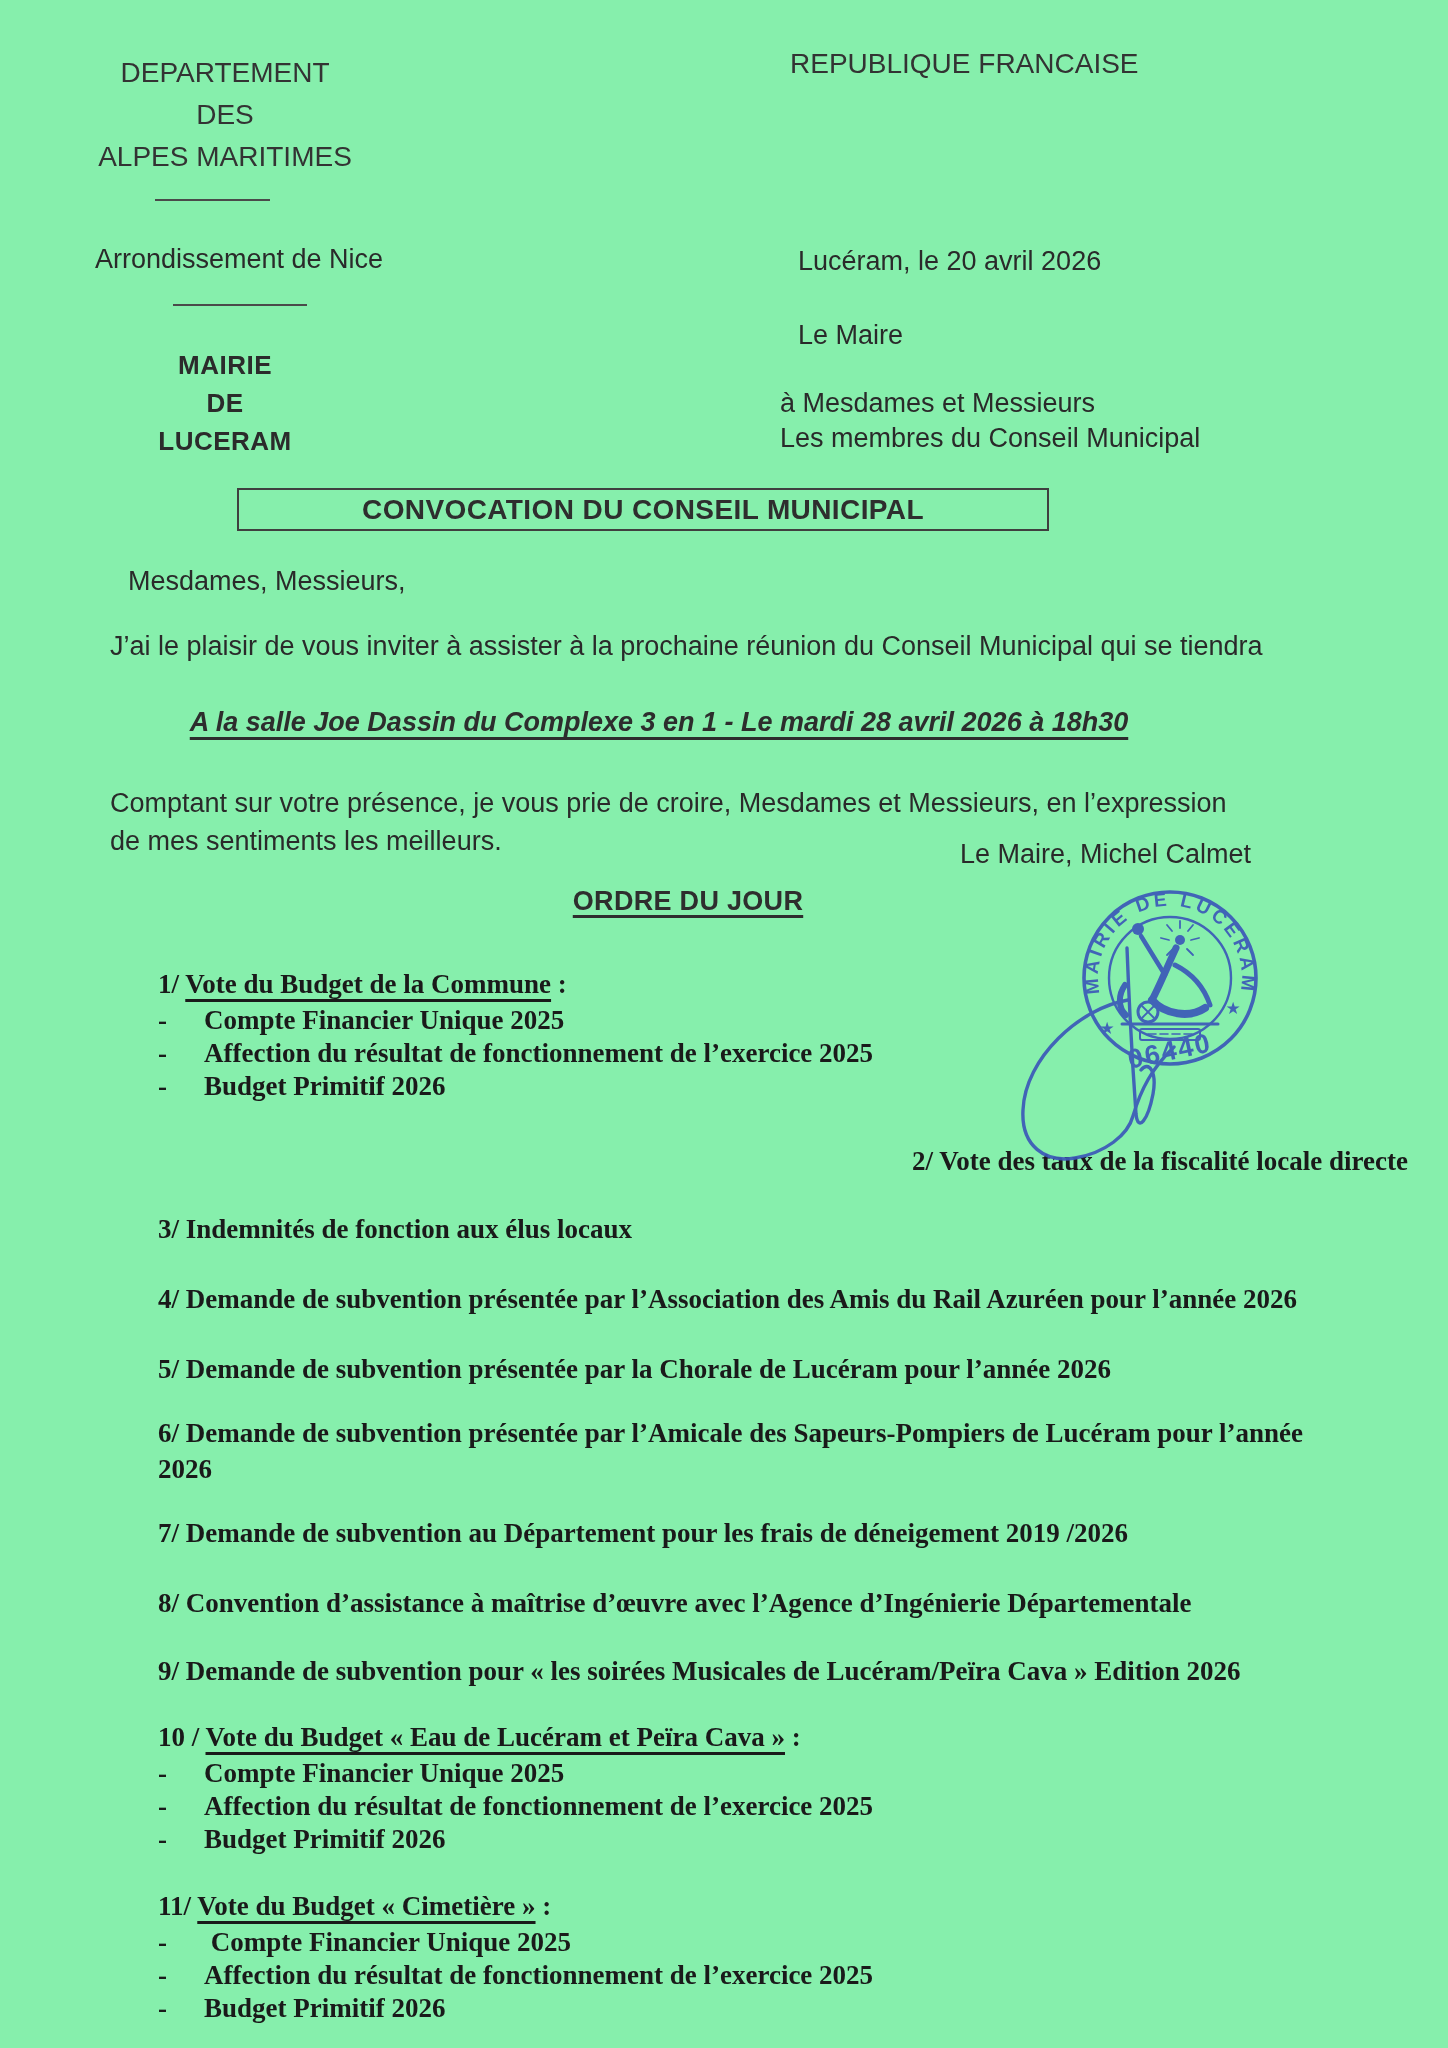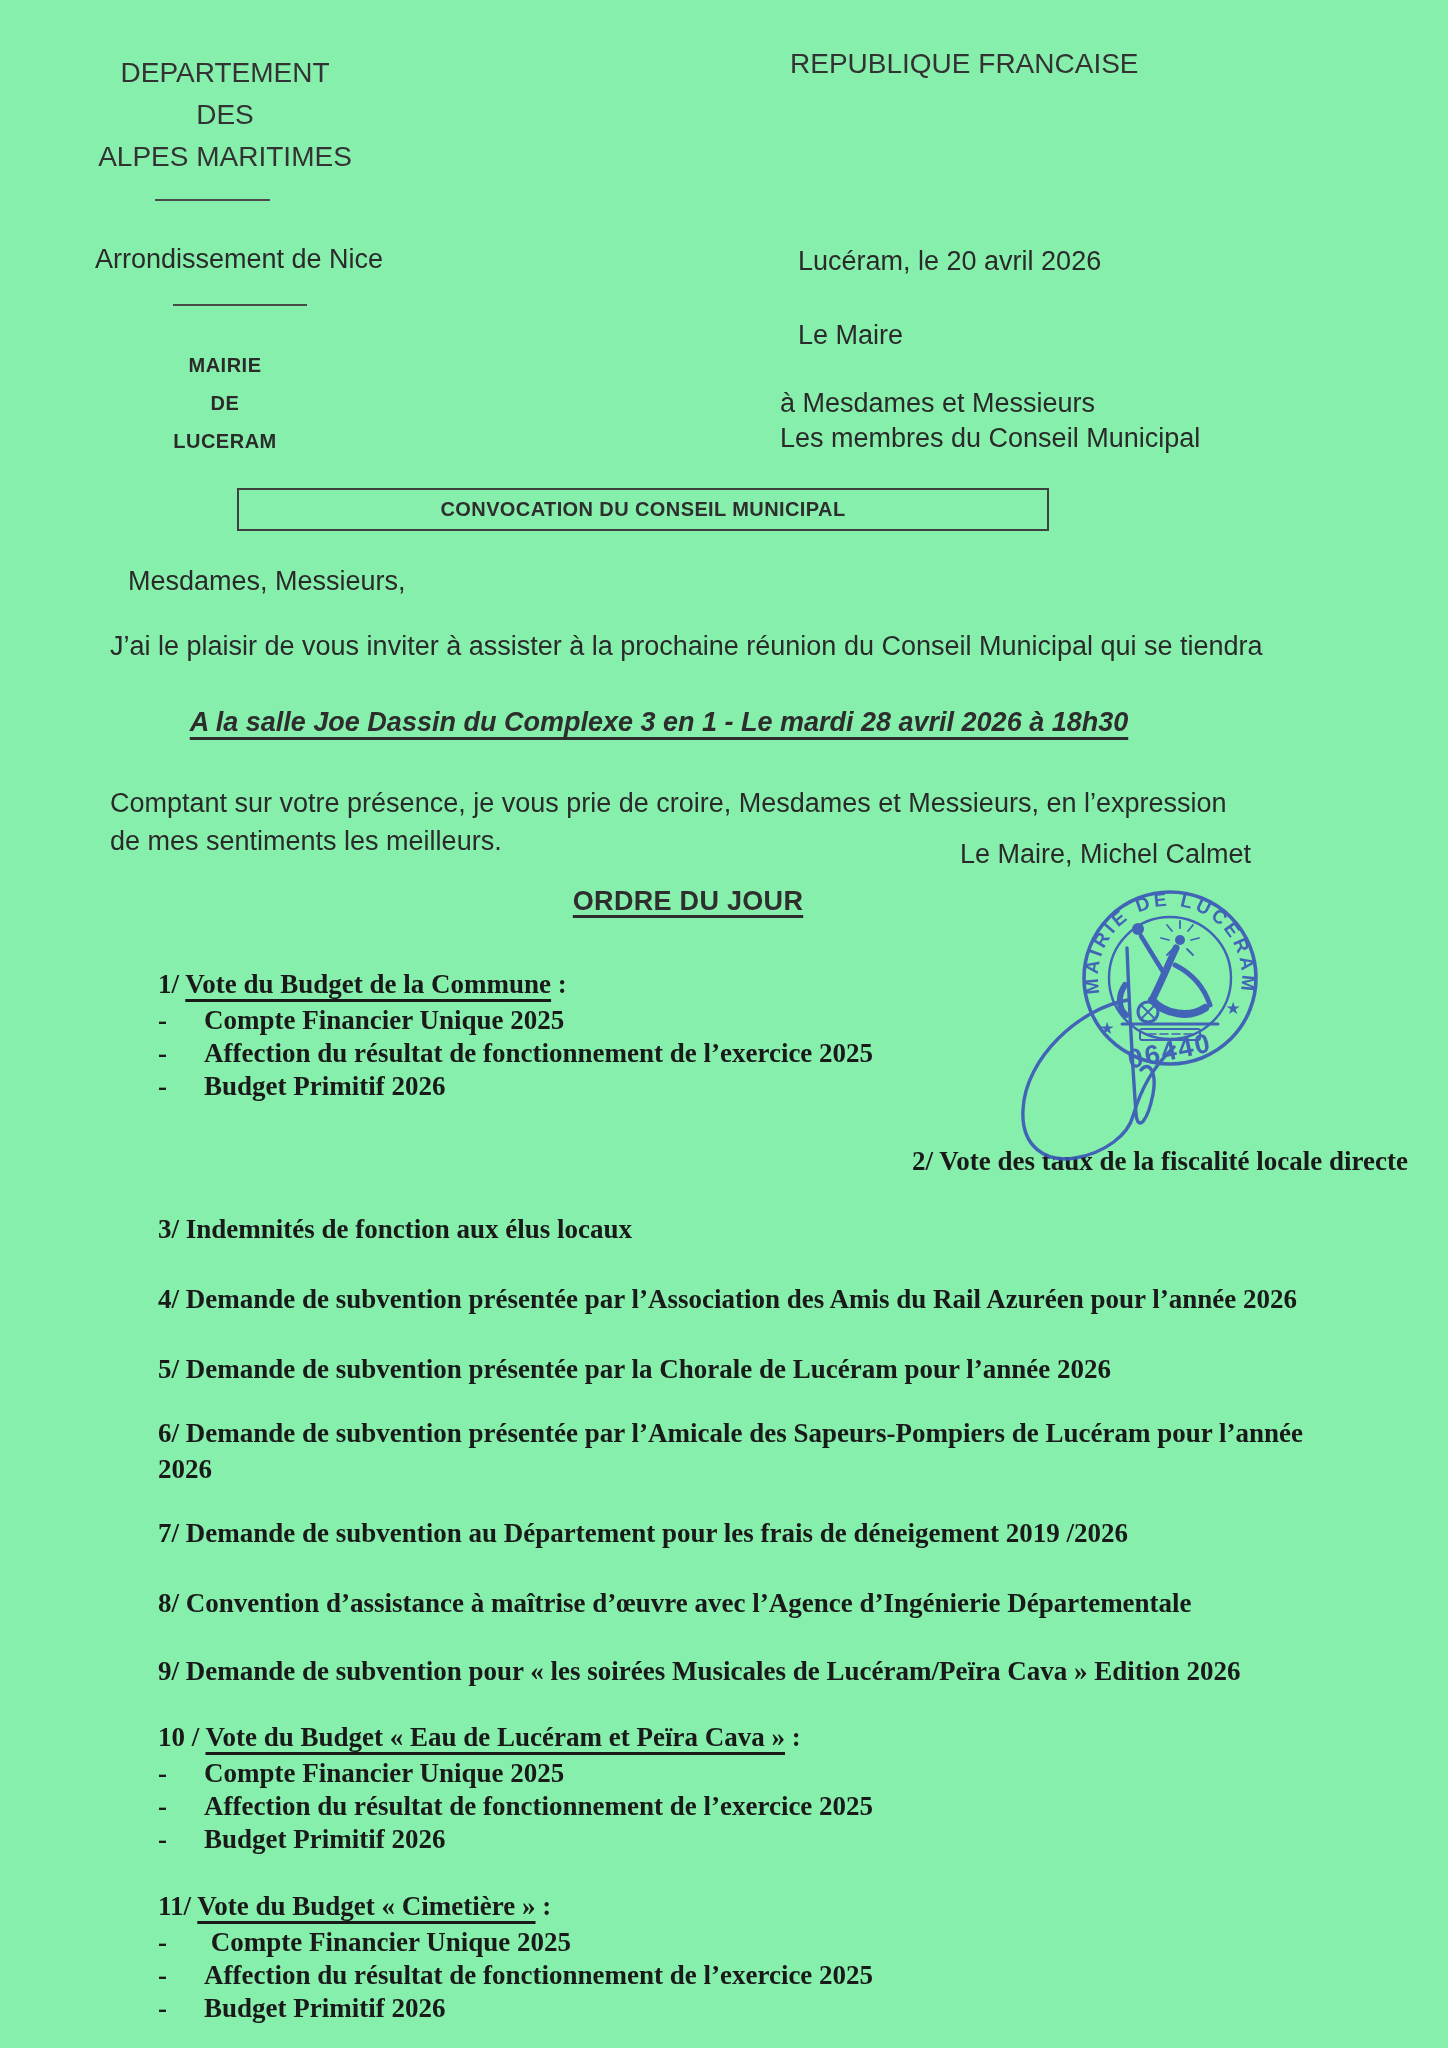--- a/index.html
+++ b/index.html
@@ -6,32 +6,32 @@
   .sheet{
     position:relative;width:1448px;height:2048px;margin:0 auto;
     background:#86efac;overflow:hidden;
     font-family:"Liberation Sans",sans-serif;color:#2a2a2a;
   }
   .abs{position:absolute;}
   
   .hdr-left{left:60px;top:52px;width:330px;text-align:center;font-size:28px;line-height:42px;color:#333;}
   .rule{position:absolute;height:0;border-top:2.5px solid #4a4a4a;}
   .arrondissement{left:95px;top:244px;font-size:27px;}
-  .mairie{left:60px;top:346px;width:330px;text-align:center;font-weight:bold;font-size:20px;line-height:38px;color:#2b2b2b;letter-spacing:.5px;}
+  .mairie{left:60px;top:346px;width:330px;text-align:center;font-weight:bold;font-size:26px;line-height:38px;color:#2b2b2b;letter-spacing:.5px;}
   .hdr-right{left:780px;top:48px;width:640px;font-size:27px;}
   .republique{padding-left:10px;font-size:28px;color:#333;}
   .dateline{position:absolute;left:18px;top:198px;}
   .lemaire{position:absolute;left:18px;top:272px;}
   .salut1{position:absolute;left:0;top:340px;}
   .salut2{position:absolute;left:0;top:375px;}
   
   .title-box{
     left:237px;top:488px;width:808px;height:39px;border:2.5px solid #3f3f3f;
     display:flex;align-items:center;justify-content:center;
-    font-weight:bold;font-size:20px;letter-spacing:.4px;color:#2e2e2e;
+    font-weight:bold;font-size:28px;letter-spacing:.4px;color:#2e2e2e;
   }
   
   .greeting{left:128px;top:566px;font-size:27px;text-align:center;}
   .intro{left:110px;top:631px;font-size:27px;white-space:nowrap;}
   .meeting{
     left:0;top:707px;width:1318px;text-align:center;
     font-size:27px;font-weight:bold;font-style:italic;color:#2d2d2d;
     text-decoration:underline;text-decoration-thickness:3px;text-underline-offset:6px;
   }
   .closing{left:110px;top:784px;font-size:27px;line-height:38px;}

